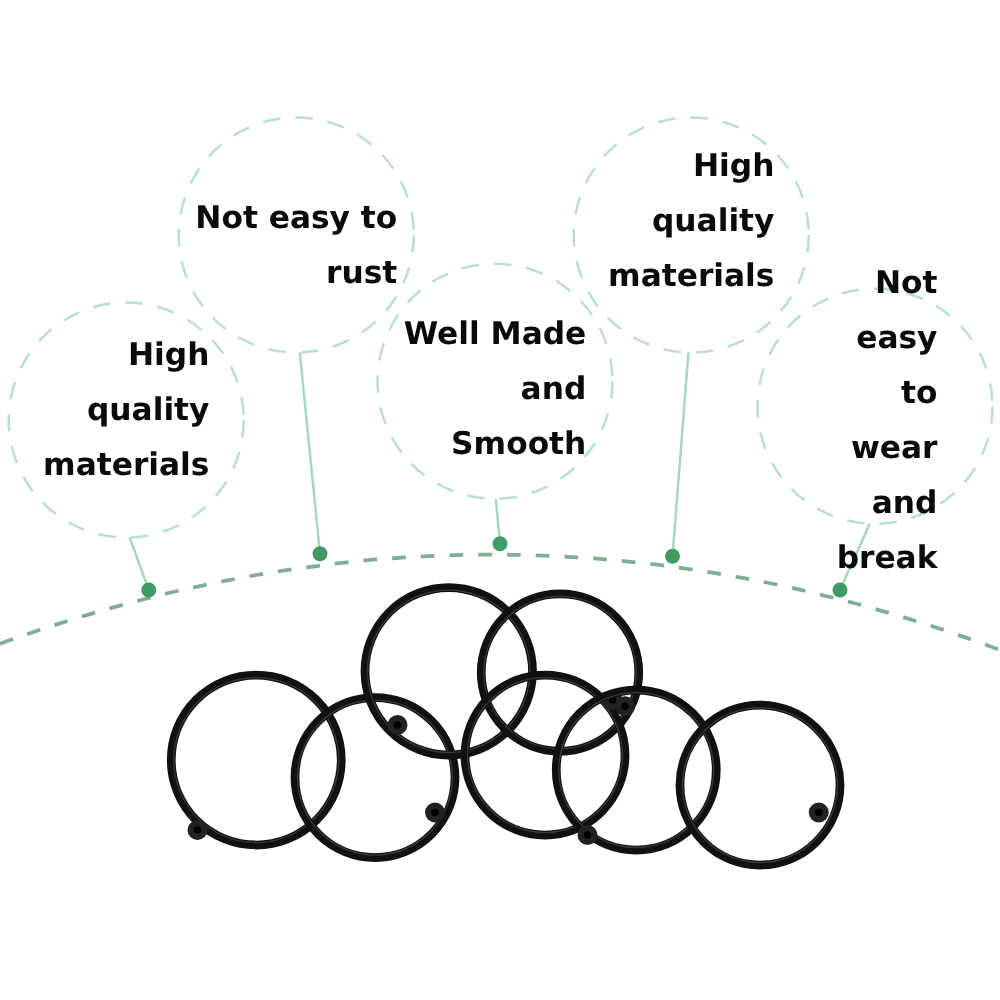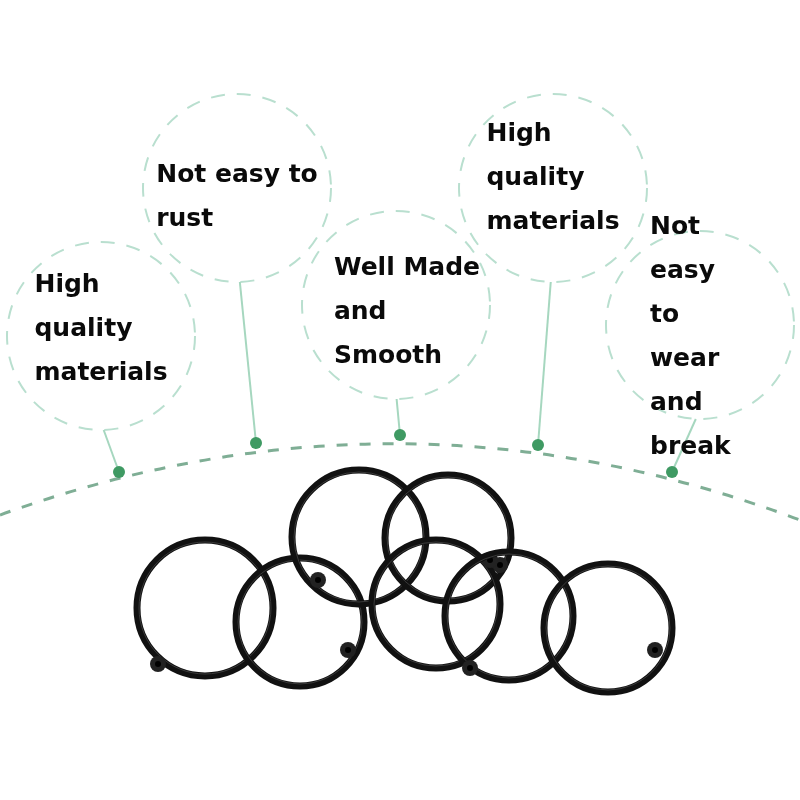--- a/index.html
+++ b/index.html
@@ -3,21 +3,21 @@
   <meta charset="utf-8">
   <style>
     html, body { margin: 0; padding: 0; background: #ffffff; }
     body { width: 800px; height: 800px; position: relative; overflow: hidden; }
     #stage { position: absolute; left: 0; top: 0; width: 800px; height: 800px; }
     .label {
       position: absolute;
       font-family: "DejaVu Sans", sans-serif;
       font-weight: bold;
       color: #0a0a0a;
-      text-align: left;
+      text-align: right;
       font-size: 25px;
       line-height: 44px;
       white-space: pre-line;
       transform: translate(-50%, -50%);
     }
   </style>
 </head>
 <body>
 
 <div id="stage">
@@ -84,21 +84,21 @@
           <circle cx="655" cy="650" r="3" fill="#000"></circle>
         </g>
       </g>
   </svg>
 
   <div class="label" id="label-0" style="left:101px; top:328px;">High
 quality
 materials</div>
   <div class="label" id="label-1" style="left:237px; top:196px;">Not easy to
 rust</div>
-  <div class="label" id="label-2" style="left:396px; top:311px;margin-left:11px;">Well Made
+  <div class="label" id="label-2" style="left:396px; top:311px;">Well Made
 and
 Smooth</div>
   <div class="label" id="label-3" style="left:553px; top:177px;">High
 quality
 materials</div>
   <div class="label" id="label-4" style="left:700px; top:336px;">Not easy to
 wear and
 break</div>
 </div>
 

